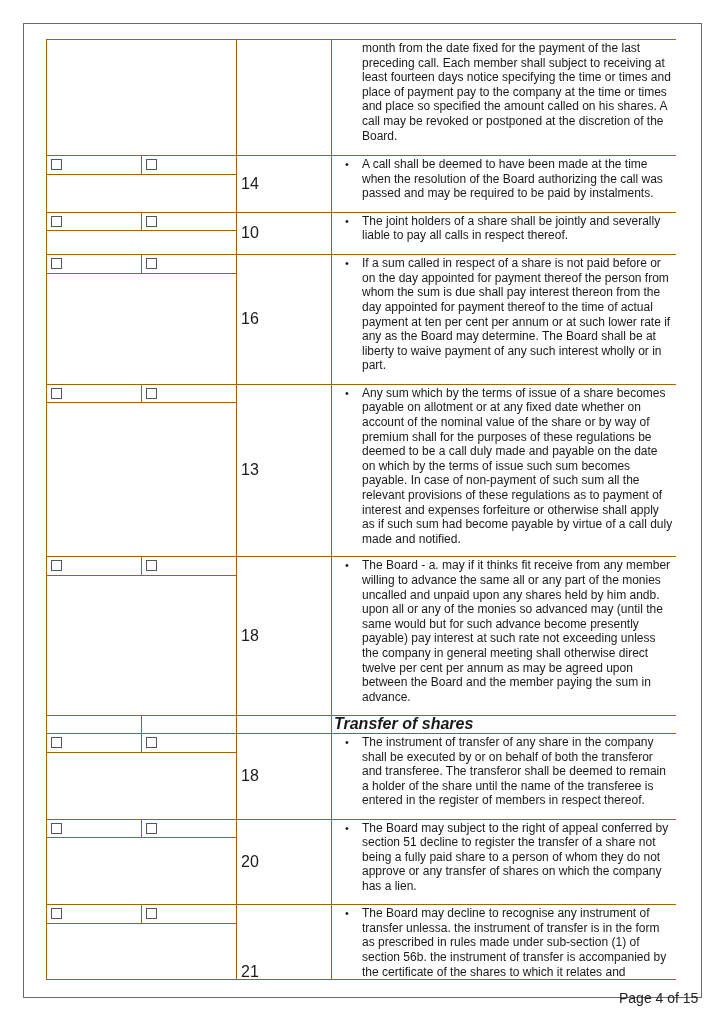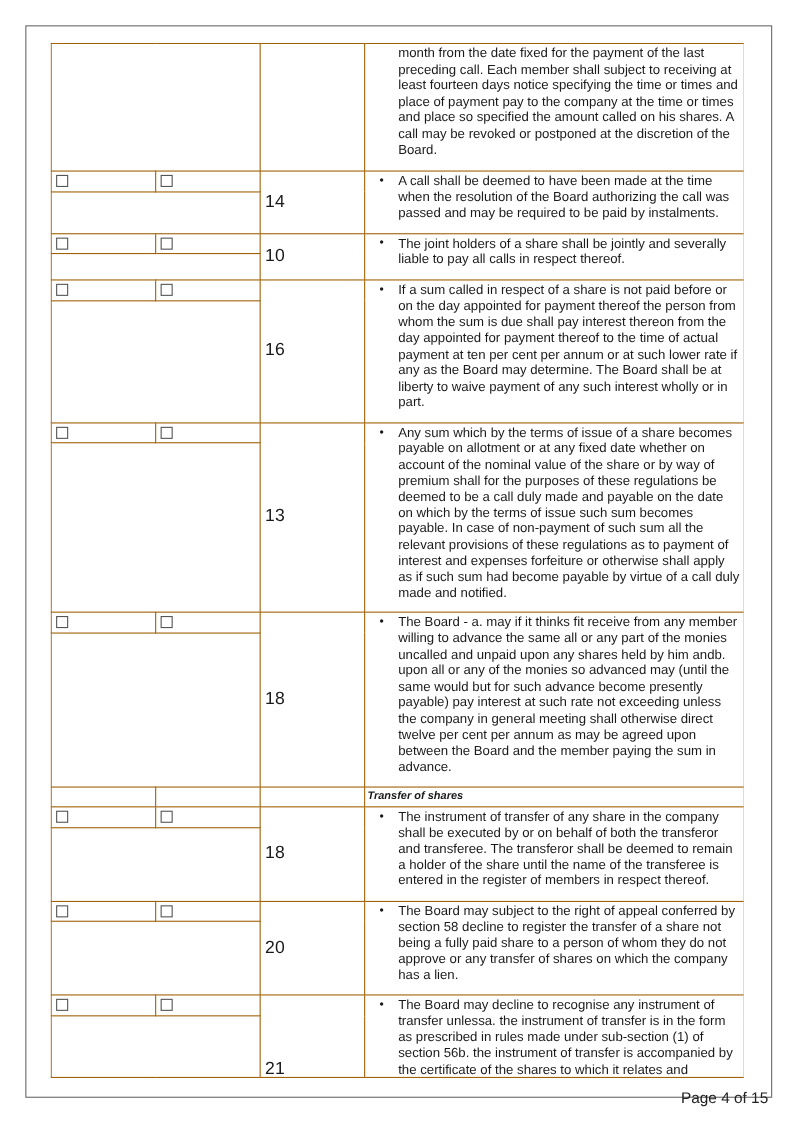--- a/index.html
+++ b/index.html
@@ -10,21 +10,21 @@
   .doc-table { position: absolute; left: 46px; top: 39px; width: 630px; height: 945px; overflow: hidden; }
   table { border-collapse: collapse; table-layout: fixed; width: 630px; }
   td { border: 1px solid #a16207; padding: 0; vertical-align: top; font-size: 12px; line-height: 14.6px; }
   col.c1 { width: 95px; } col.c2 { width: 95px; } col.c3 { width: 95px; } col.c4 { width: 345px; }
   .cb { display: inline-block; width: 11px; height: 11px; border: 1px solid #555; margin: 3px 0 0 4px; box-sizing: border-box; }
   .cb-cell { height: 18px; }
   .num { vertical-align: middle; padding-left: 4px; font-size: 16px; }
   .num.bottom { vertical-align: bottom; }
   .body-cell { padding: 1px 2px 6px 30px; position: relative; }
   .body-cell.bullet::before { content: "•"; position: absolute; left: 13px; top: 1px; font-size: 11px; }
-  .section-title { font-weight: bold; font-style: italic; padding: 1px 2px; font-size: 10px; margin-top: 18px; }
+  .section-title { font-weight: bold; font-style: italic; padding: 1px 2px; font-size: 16px; margin-top: 18px; }
   .footer { position: absolute; left: 619px; top: 990px; font-size: 14px; color: #222; background: transparent; }
 </style>
 </head>
 <body>
 
 <div class="page-frame"></div>
 
 <div class="doc-table">
 <table>
   <colgroup>
@@ -105,21 +105,21 @@
     <td class="body-cell bullet" rowspan="2">The instrument of transfer of any share in the company shall be executed by or on behalf of both the transferor and transferee. The transferor shall be deemed to remain a holder of the share until the name of the transferee is entered in the register of members in respect thereof.</td>
   </tr>
   <tr style="height:67px">
           <td colspan="2"></td>
         </tr>
 
   <tr class="cb-cell">
     <td><span class="cb"></span></td>
     <td><span class="cb"></span></td>
     <td class="num" rowspan="2">20</td>
-    <td class="body-cell bullet" rowspan="2">The Board may subject to the right of appeal conferred by section 58 decline to register the transfer of a share not being a fully paid share to a person of whom they do not approve or any transfer of shares on which the company has a lien.</td>
+    <td class="body-cell bullet" rowspan="2">The Board may subject to the right of appeal conferred by section 51 decline to register the transfer of a share not being a fully paid share to a person of whom they do not approve or any transfer of shares on which the company has a lien.</td>
   </tr>
   <tr style="height:67px">
           <td colspan="2"></td>
         </tr>
 
   <tr class="cb-cell">
     <td><span class="cb"></span></td>
     <td><span class="cb"></span></td>
     <td class="num bottom" rowspan="2">21</td>
     <td class="body-cell bullet" rowspan="2" style="padding-bottom:0">The Board may decline to recognise any instrument of transfer unlessa. the instrument of transfer is in the form as prescribed in rules made under sub-section (1) of section 56b. the instrument of transfer is accompanied by the certificate of the shares to which it relates and</td>

